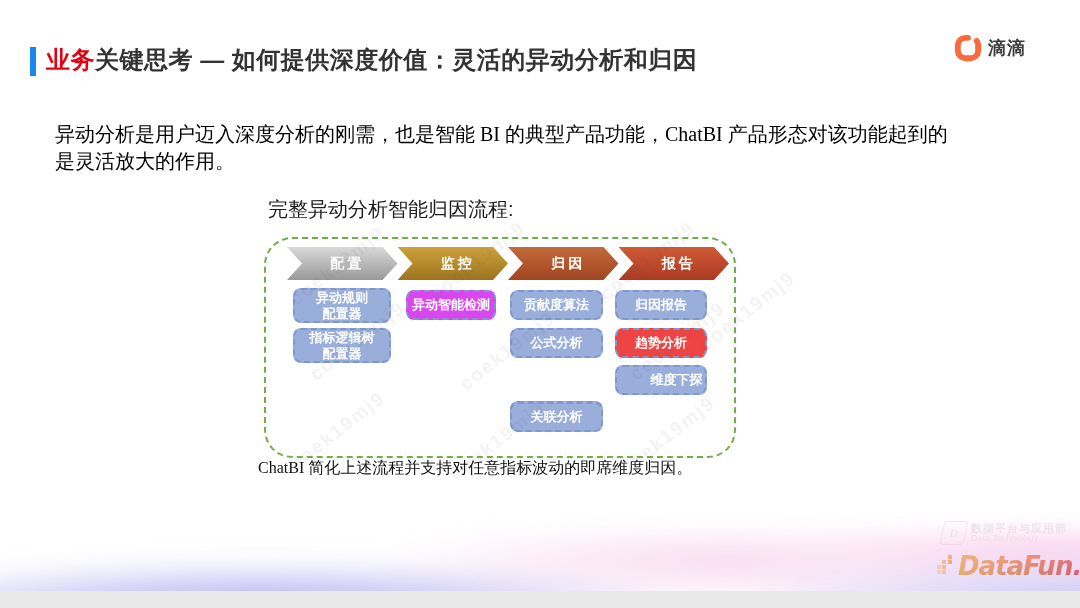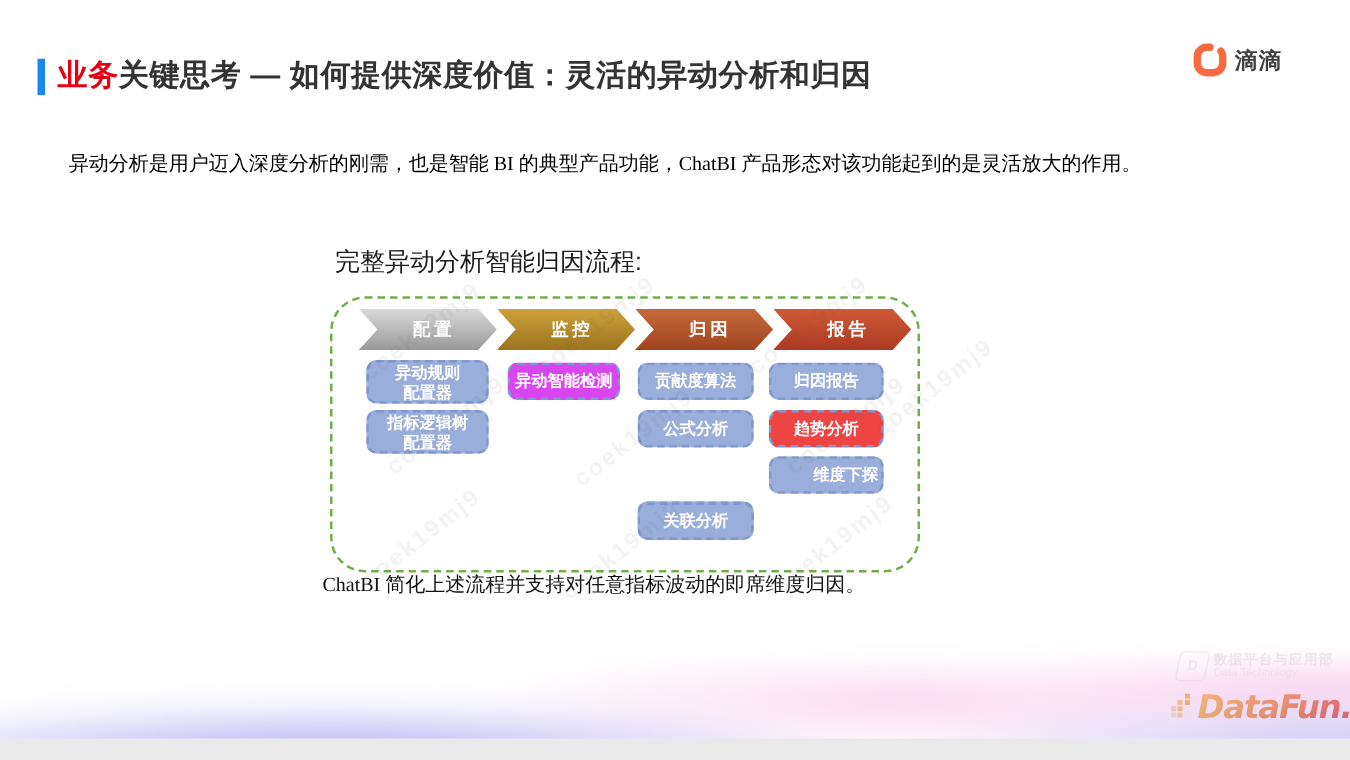--- a/index.html
+++ b/index.html
@@ -11,21 +11,21 @@
   .page-title{position:absolute;left:46px;top:44px;font-size:24px;font-weight:800;
               color:#333;letter-spacing:.5px;white-space:nowrap;}
   .page-title .hl{color:#e60012;}
 
   .didi{position:absolute;left:953px;top:33px;display:flex;align-items:center;gap:5px;}
   .didi svg{display:block;}
   .didi-label{font-size:18px;font-weight:700;color:#3f3f3f;letter-spacing:1px;}
 
   
   .intro{position:absolute;left:55px;top:121px;width:900px;font-family:"Liberation Serif",serif;
-         font-size:16px;color:#000;}
+         font-size:20px;color:#000;}
 
   
   .diagram-label{position:absolute;left:268px;top:196px;font-size:20px;font-weight:500;color:#1c1c1c;}
 
   .flow-container{position:absolute;left:264px;top:237px;width:472px;height:221px;
                   border:2.5px dashed #6fae4a;border-radius:28px;box-sizing:border-box;}
 
   .stage-row{position:absolute;left:21px;top:8px;width:442px;height:33px;display:flex;gap:0;}
   .stage-arrow{flex:1;display:flex;align-items:center;justify-content:center;
                color:#fff;font-size:14px;font-weight:700;letter-spacing:3px;padding-left:10px;

